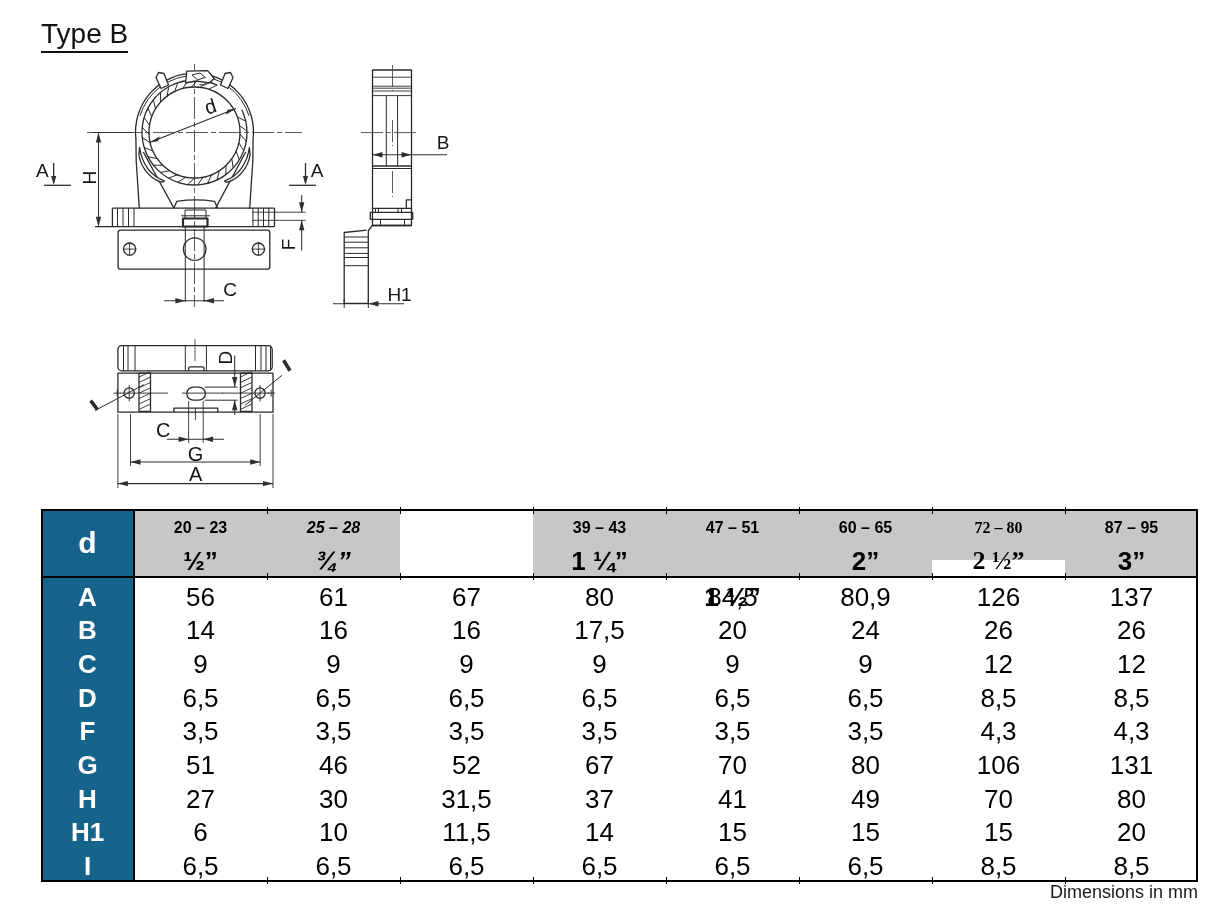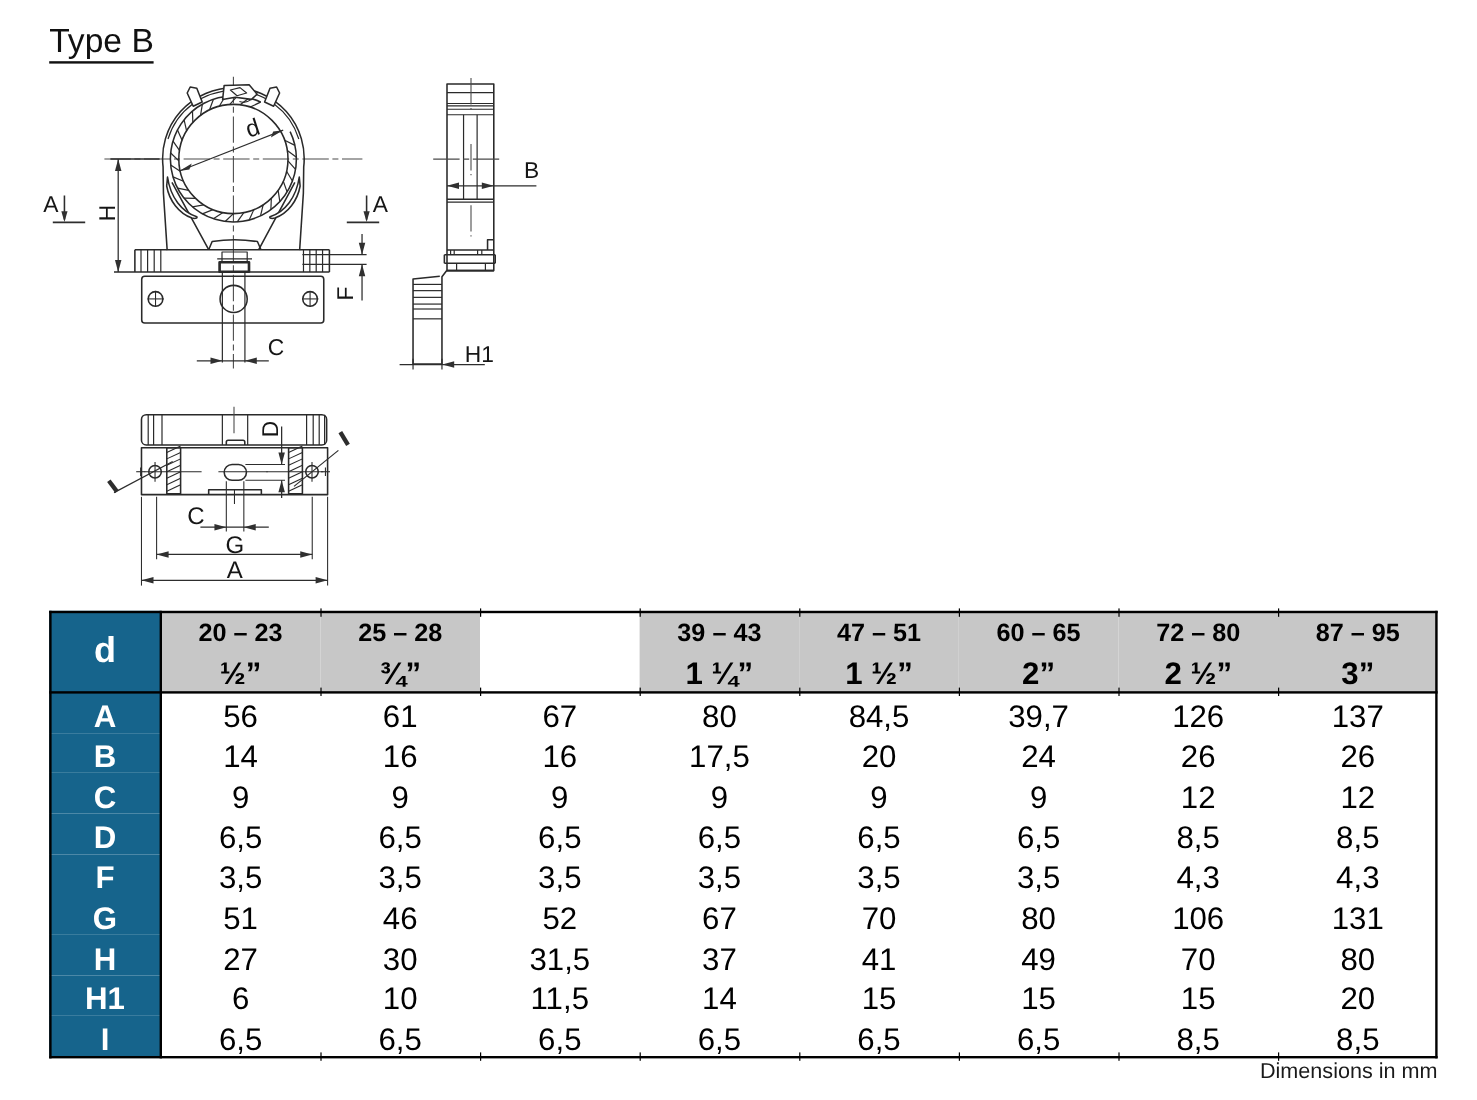--- a/index.html
+++ b/index.html
@@ -9,21 +9,21 @@
          border-bottom:2px solid #111;padding-bottom:1px;}
   #art{position:absolute;left:0;top:0;}
   
   #tbl{position:absolute;left:41px;top:498px;width:1157px;height:372.5px;}
   .cell{position:absolute;display:flex;align-items:center;justify-content:center;
         box-sizing:border-box;}
   .blue{background:#16648c;color:#fff;font-weight:bold;font-size:30px;}
   .rowhdr{font-size:26px;padding-top:7px;}
   .grey{background:#c7c7c7;color:#000;font-weight:bold;
         flex-direction:column;justify-content:flex-start;}
-  .g1{font-size:21px;line-height:27px;margin-top:5px;}
+  .g1{font-size:16px;line-height:27px;margin-top:5px;}
   .g2{font-size:26px;line-height:28px;margin-top:6px;}
   .data{color:#000;font-size:26px;padding-top:7px;}
   #dimnote{position:absolute;right:33px;top:871px;font-size:18px;color:#1a1a1a;}
 </style>
 </head>
 <body>
 <div id="page">
   <div id="title" style="display:inline-block">Type B</div>
   <svg id="art" width="1231" height="917" viewBox="0 0 1231 917" fill="none" stroke-linecap="butt" stroke-linejoin="round">
     <g id="gfront" stroke="#2a2a2a" stroke-width="1.3" fill="none">
@@ -248,51 +248,51 @@
         <text x="195.6" y="449.5" text-anchor="middle" font-size="20">G</text>
         <text x="195.7" y="470.3" text-anchor="middle" font-size="20">A</text>
       </g>
   </svg>
   <div id="tbl">
       <div class="cell blue" style="left: 0px; top: 0px; width: 93px; height: 68px;">d</div>
       <div class="cell grey" style="left: 93px; top: 0px; width: 133px; height: 68px;">
         <div class="g1">20 – 23</div>
         <div class="g2">½”</div>
       </div>
-      <div class="cell grey" style="left: 226px; top: 0px; width: 133px; height: 68px;">
+      <div class="cell grey" style="left: 226px; top: 0px; width: 133px; height: 68px; font-style: italic;">
         <div class="g1">25 – 28</div>
         <div class="g2">¾”</div>
       </div>
       <div class="cell grey" style="left: 492px; top: 0px; width: 133px; height: 68px;">
         <div class="g1">39 – 43</div>
         <div class="g2">1 ¼”</div>
       </div>
-      <div class="cell grey" style="left: 625px; top: 0px; width: 133px; height: 68px;">
+      <div class="cell grey" style="left: 625px; top: 0px; width: 133px; height: 68px; gap: 36px;">
         <div class="g1">47 – 51</div>
         <div class="g2">1 ½”</div>
       </div>
       <div class="cell grey" style="left: 758px; top: 0px; width: 133px; height: 68px;">
         <div class="g1">60 – 65</div>
         <div class="g2">2”</div>
       </div>
-      <div class="cell grey" style="left: 891px; top: 0px; width: 133px; height: 68px;">
+      <div class="cell grey" style="left: 891px; top: 0px; width: 133px; height: 51px; font-family: Liberation Serif, serif;">
         <div class="g1">72 – 80</div>
         <div class="g2">2 ½”</div>
       </div>
       <div class="cell grey" style="left: 1024px; top: 0px; width: 133px; height: 68px;">
         <div class="g1">87 – 95</div>
         <div class="g2">3”</div>
       </div>
       <div class="cell blue rowhdr" style="left: 0px; top: 68px; width: 93px; height: 33.6667px;">A</div>
       <div class="cell data" style="left: 93px; top: 68px; width: 133px; height: 33.6667px;">56</div>
       <div class="cell data" style="left: 226px; top: 68px; width: 133px; height: 33.6667px;">61</div>
       <div class="cell data" style="left: 359px; top: 68px; width: 133px; height: 33.6667px;">67</div>
       <div class="cell data" style="left: 492px; top: 68px; width: 133px; height: 33.6667px;">80</div>
       <div class="cell data" style="left: 625px; top: 68px; width: 133px; height: 33.6667px;">84,5</div>
-      <div class="cell data" style="left: 758px; top: 68px; width: 133px; height: 33.6667px;">39,7</div>
+      <div class="cell data" style="left: 758px; top: 68px; width: 133px; height: 33.6667px;">80,9</div>
       <div class="cell data" style="left: 891px; top: 68px; width: 133px; height: 33.6667px;">126</div>
       <div class="cell data" style="left: 1024px; top: 68px; width: 133px; height: 33.6667px;">137</div>
       <div class="cell blue rowhdr" style="left: 0px; top: 101.667px; width: 93px; height: 33.6667px;">B</div>
       <div class="cell data" style="left: 93px; top: 101.667px; width: 133px; height: 33.6667px;">14</div>
       <div class="cell data" style="left: 226px; top: 101.667px; width: 133px; height: 33.6667px;">16</div>
       <div class="cell data" style="left: 359px; top: 101.667px; width: 133px; height: 33.6667px;">16</div>
       <div class="cell data" style="left: 492px; top: 101.667px; width: 133px; height: 33.6667px;">17,5</div>
       <div class="cell data" style="left: 625px; top: 101.667px; width: 133px; height: 33.6667px;">20</div>
       <div class="cell data" style="left: 758px; top: 101.667px; width: 133px; height: 33.6667px; text-align: center;">24</div>
       <div class="cell data" style="left: 891px; top: 101.667px; width: 133px; height: 33.6667px;">26</div>

